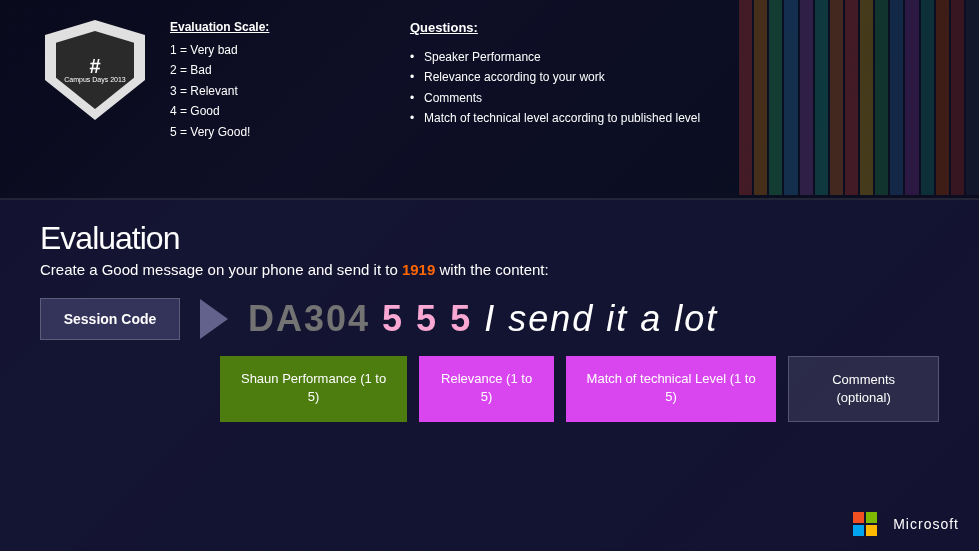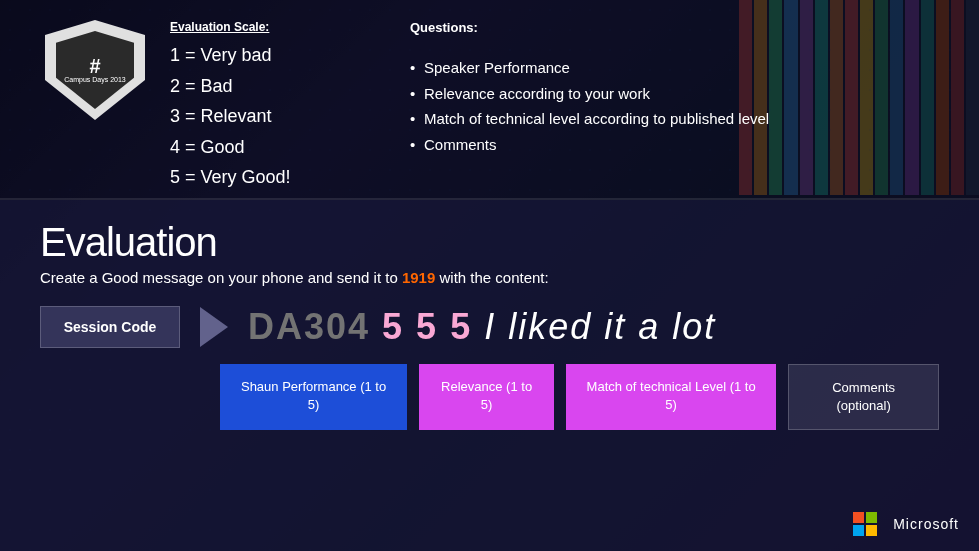--- a/index.html
+++ b/index.html
@@ -84,44 +84,45 @@
     }
 
     .eval-scale-title {
       font-weight: bold;
       font-size: 12px;
       text-decoration: underline;
       margin-bottom: 6px;
     }
 
     .eval-scale-item {
-      font-size: 18px;
+      font-size: 12px;
       line-height: 1.7;
     }
 
     
     .questions-area {
       flex: 1;
       color: #ffffff;
       padding-left: 30px;
     }
 
     .questions-title {
       font-weight: bold;
       font-size: 13px;
-      margin-bottom: 20px;
+      text-decoration: underline;
+      margin-bottom: 12px;
     }
 
     .questions-list {
       list-style: none;
       padding: 0;
     }
 
     .questions-list li {
-      font-size: 15px;
+      font-size: 12px;
       line-height: 1.7;
       padding-left: 14px;
       position: relative;
     }
 
     .questions-list li::before {
       content: '•';
       position: absolute;
       left: 0;
       color: #fff;
@@ -131,21 +132,21 @@
     .bottom-section {
       position: relative;
       z-index: 10;
       background: rgba(20,20,50,0.85);
       padding: 20px 40px 20px 40px;
       height: 351px;
     }
 
     .eval-heading {
       color: #ffffff;
-      font-size: 40px;
+      font-size: 32px;
       font-weight: 300;
       margin-bottom: 4px;
       letter-spacing: -1px;
     }
 
     .send-instruction {
       color: #ffffff;
       font-size: 15px;
       margin-bottom: 20px;
     }
@@ -221,21 +222,21 @@
       padding: 14px 16px;
       color: #ffffff;
       font-size: 13px;
       font-weight: 500;
       text-align: center;
       min-width: 130px;
       line-height: 1.4;
     }
 
     .field-box.orange {
-      background: #1d4ed8;
+      background: #4d7c0f;
     }
 
     .field-box.amber {
       background: #d946ef;
     }
 
     .field-box.dark {
       background: rgba(50,50,80,0.8);
       border: 1px solid rgba(255,255,255,0.2);
     }
@@ -347,22 +348,22 @@
         <div class="eval-scale-item">4 = Good</div>
         <div class="eval-scale-item">5 = Very Good!</div>
       </div>
   </div>
 
   <div class="questions-area">
     <div class="questions-title">Questions:</div>
     <ul class="questions-list" id="questions-list">
         <li>Speaker Performance</li>
         <li>Relevance according to your work</li>
+        <li>Comments</li>
         <li>Match of technical level according to published level</li>
-        <li>Comments</li>
       </ul>
   </div>
 </div>
 
 <div class="bottom-section">
   <div class="eval-heading">Evaluation</div>
 
   <div class="send-instruction">
     <span>Create a Good message on your phone and send it to</span>
     <span class="send-number">1919</span>
@@ -370,21 +371,21 @@
   </div>
 
   <div class="code-row">
     <div class="session-code-box">Session Code</div>
     <div class="arrow-shape"></div>
     <div class="code-text">
       <span class="code-da304">DA304</span>
       <span> </span>
       <span class="code-numbers">5 5 5</span>
       <span> </span>
-      <span class="code-rest">I liked it a lot</span>
+      <span class="code-rest">I send it a lot</span>
     </div>
   </div>
 
   <div class="fields-row" id="fields-row">
       <div class="field-box orange">Shaun Performance (1 to 5)</div>
       <div class="field-box amber">Relevance (1 to 5)</div>
       <div class="field-box amber">Match of technical Level (1 to 5)</div>
       <div class="field-box dark">Comments (optional)</div>
     </div>
 </div>

